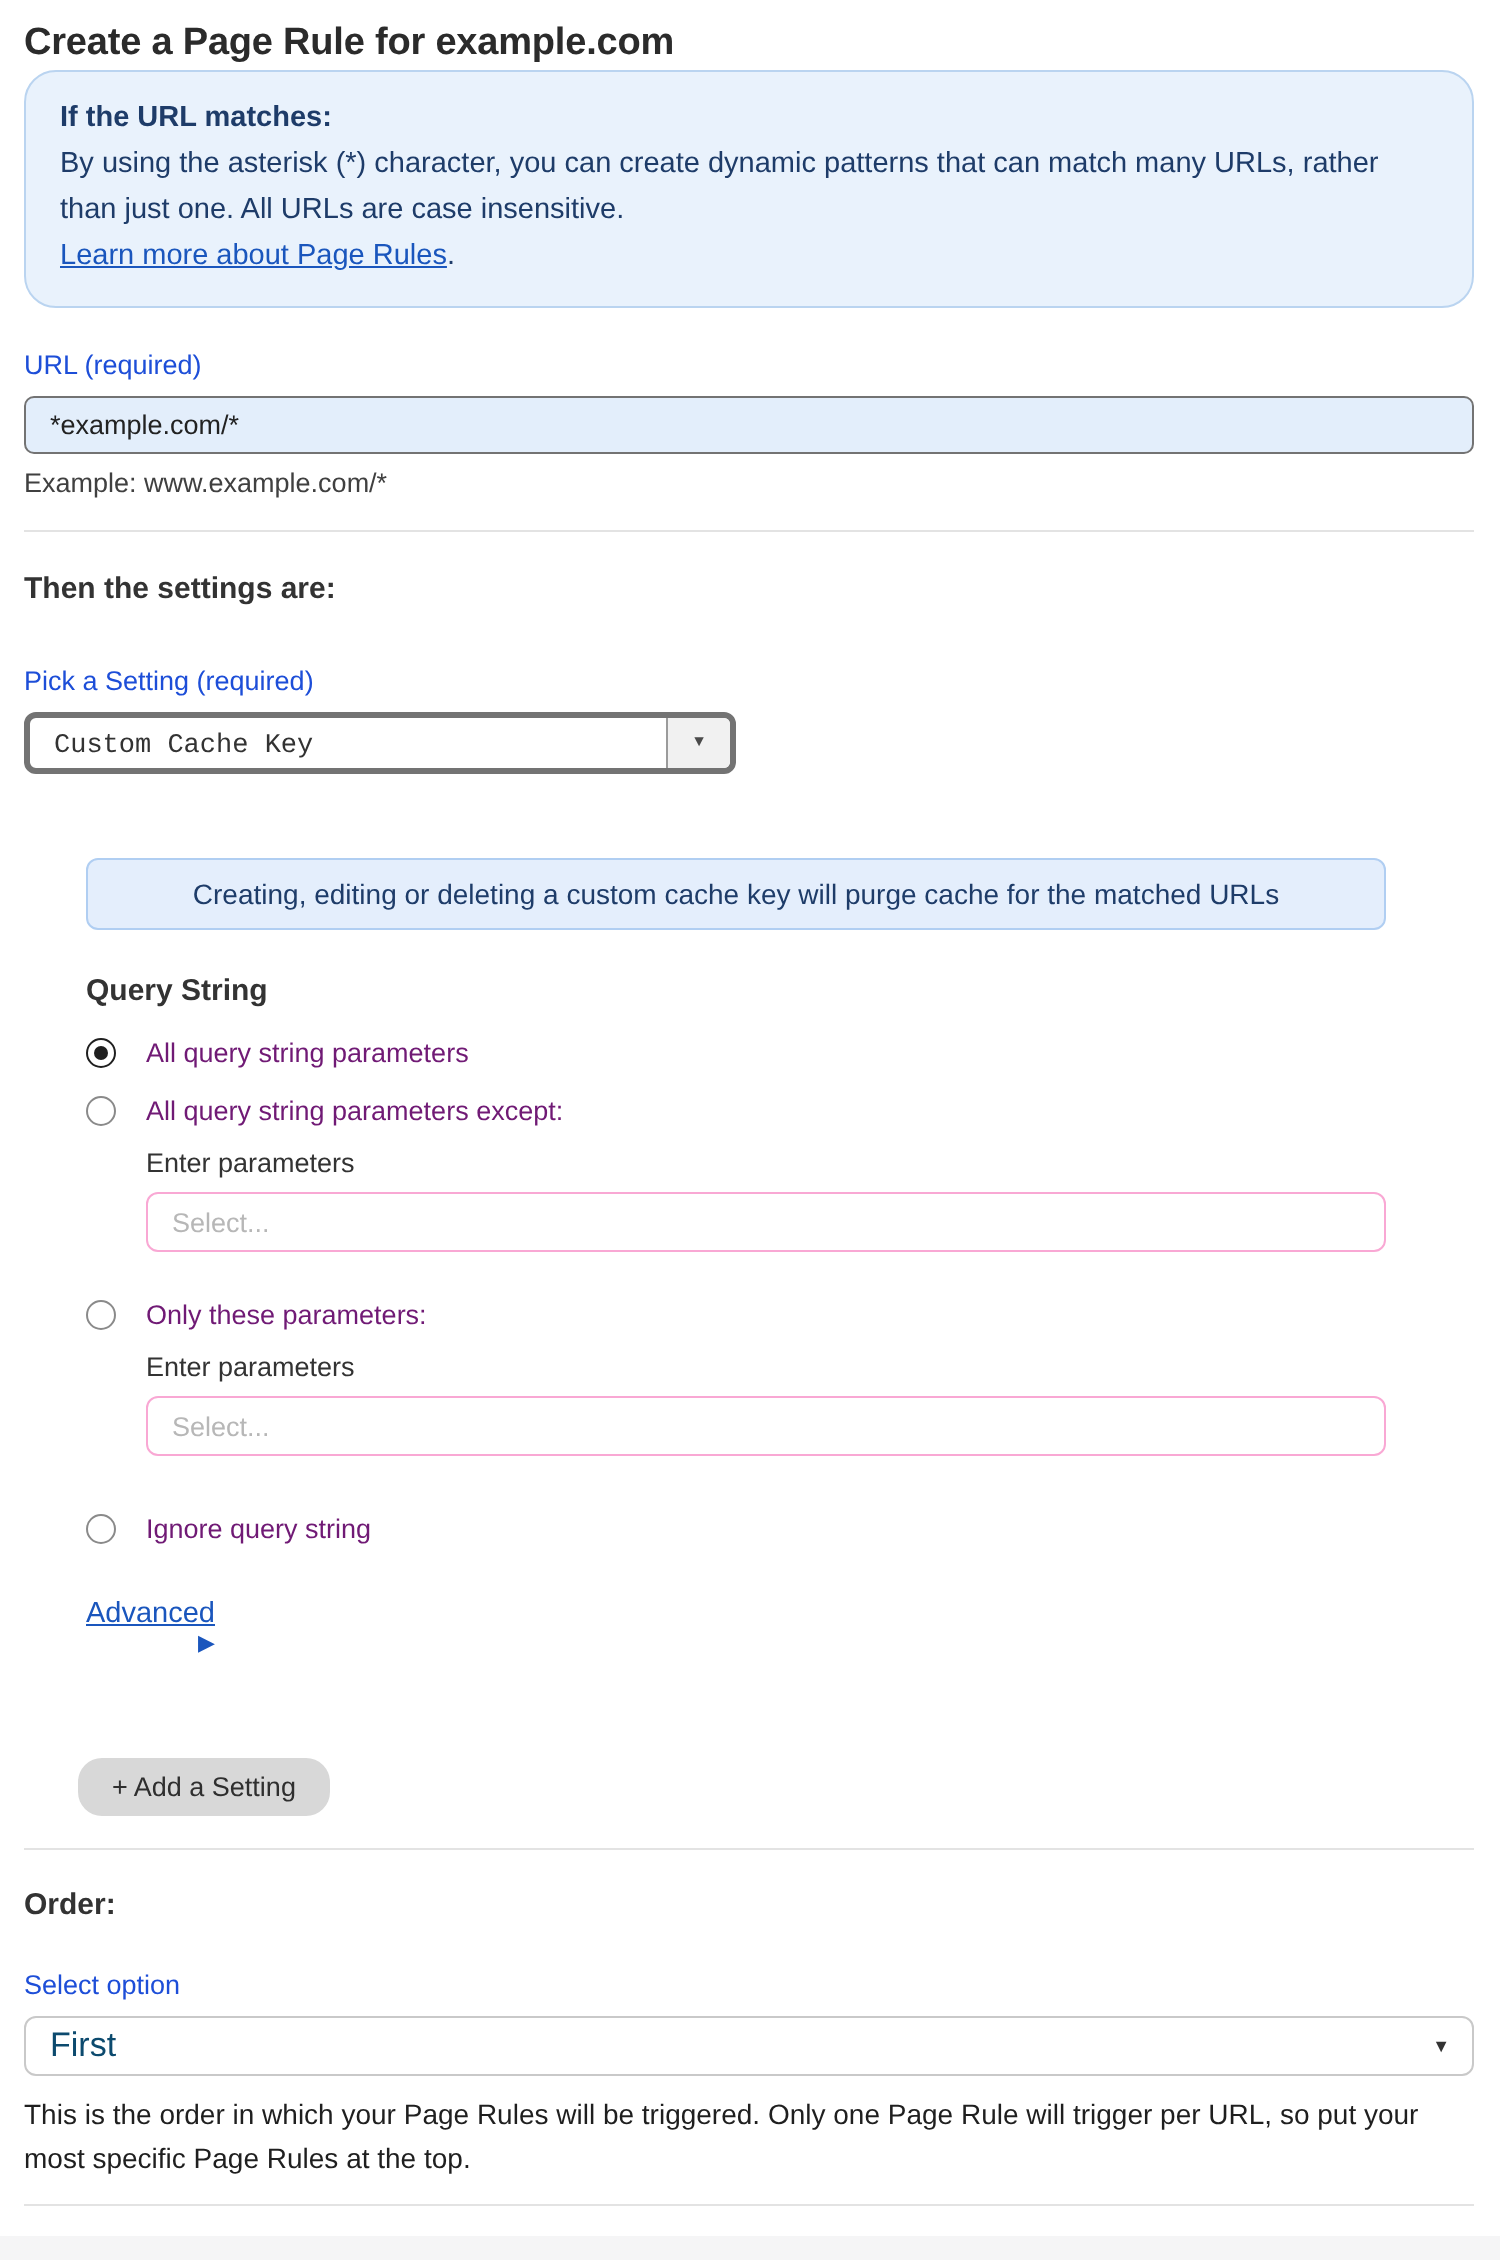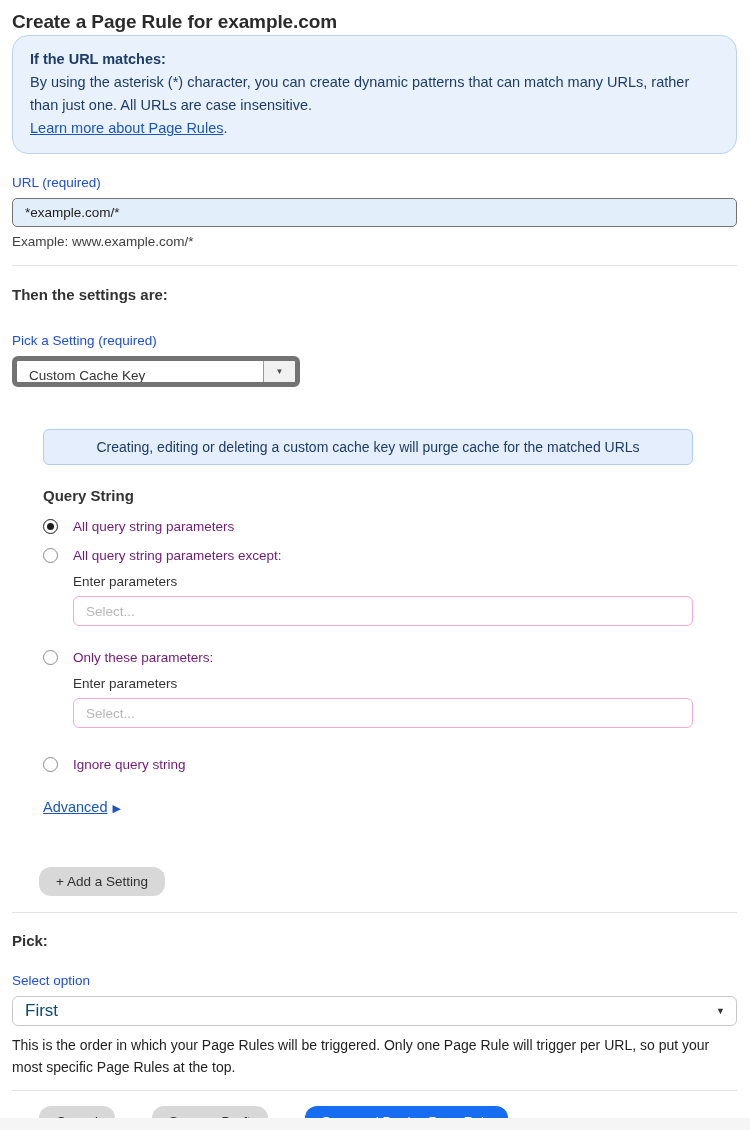--- a/index.html
+++ b/index.html
@@ -75,28 +75,29 @@
     font-weight: 700;
     color: #333333;
   }
   .settings-heading { margin-top: 20px; }
 
   .pick-label { margin-top: 30px; }
 
   
   .setting-select {
     margin-top: 8px;
-    width: 288px;
+    width: 356px;
     height: 31px;
-    border: 5px solid #737373;
+    border: 3px solid #737373;
     border-radius: 6px;
     display: flex;
     background: #ffffff;
     cursor: pointer;
     overflow: hidden;
+    font-family: Liberation Mono, monospace;
   }
   .setting-select .select-value {
     flex: 1;
     padding-left: 12px;
     line-height: 29px;
     font-size: 13.5px;
     color: #333;
   }
   .setting-select .select-caret-seg {
     width: 32px;
@@ -173,20 +174,21 @@
     color: #333;
     outline: none;
   }
   .param-input::placeholder { color: #b7b7b7; opacity: 1; }
 
   .advanced-row {
     margin-top: 27px;
     display: inline-flex;
     align-items: flex-end;
     cursor: pointer;
+    flex-direction: column;
   }
   .advanced-link {
     color: #1a56bd;
     font-size: 14.5px;
     text-decoration: underline;
   }
   .advanced-arrow {
     color: #1a56bd;
     font-size: 11px;
     margin-left: 5px;
@@ -328,21 +330,21 @@
     </div>
 
   </div>
 
   <div>
     <button class="btn add-setting-btn">+ Add a Setting</button>
   </div>
 
   <hr class="divider divider-2">
 
-  <div class="section-heading order-heading">Pick:</div>
+  <div class="section-heading order-heading">Order:</div>
 
   <div class="field-label order-select-label">Select option</div>
 
   <div class="order-select">
     <div class="select-value">First</div>
     <div class="caret">▼</div>
   </div>
 
   <div class="order-help">This is the order in which your Page Rules will be triggered. Only one Page Rule will trigger per URL, so put your most specific Page Rules at the top.</div>
 

